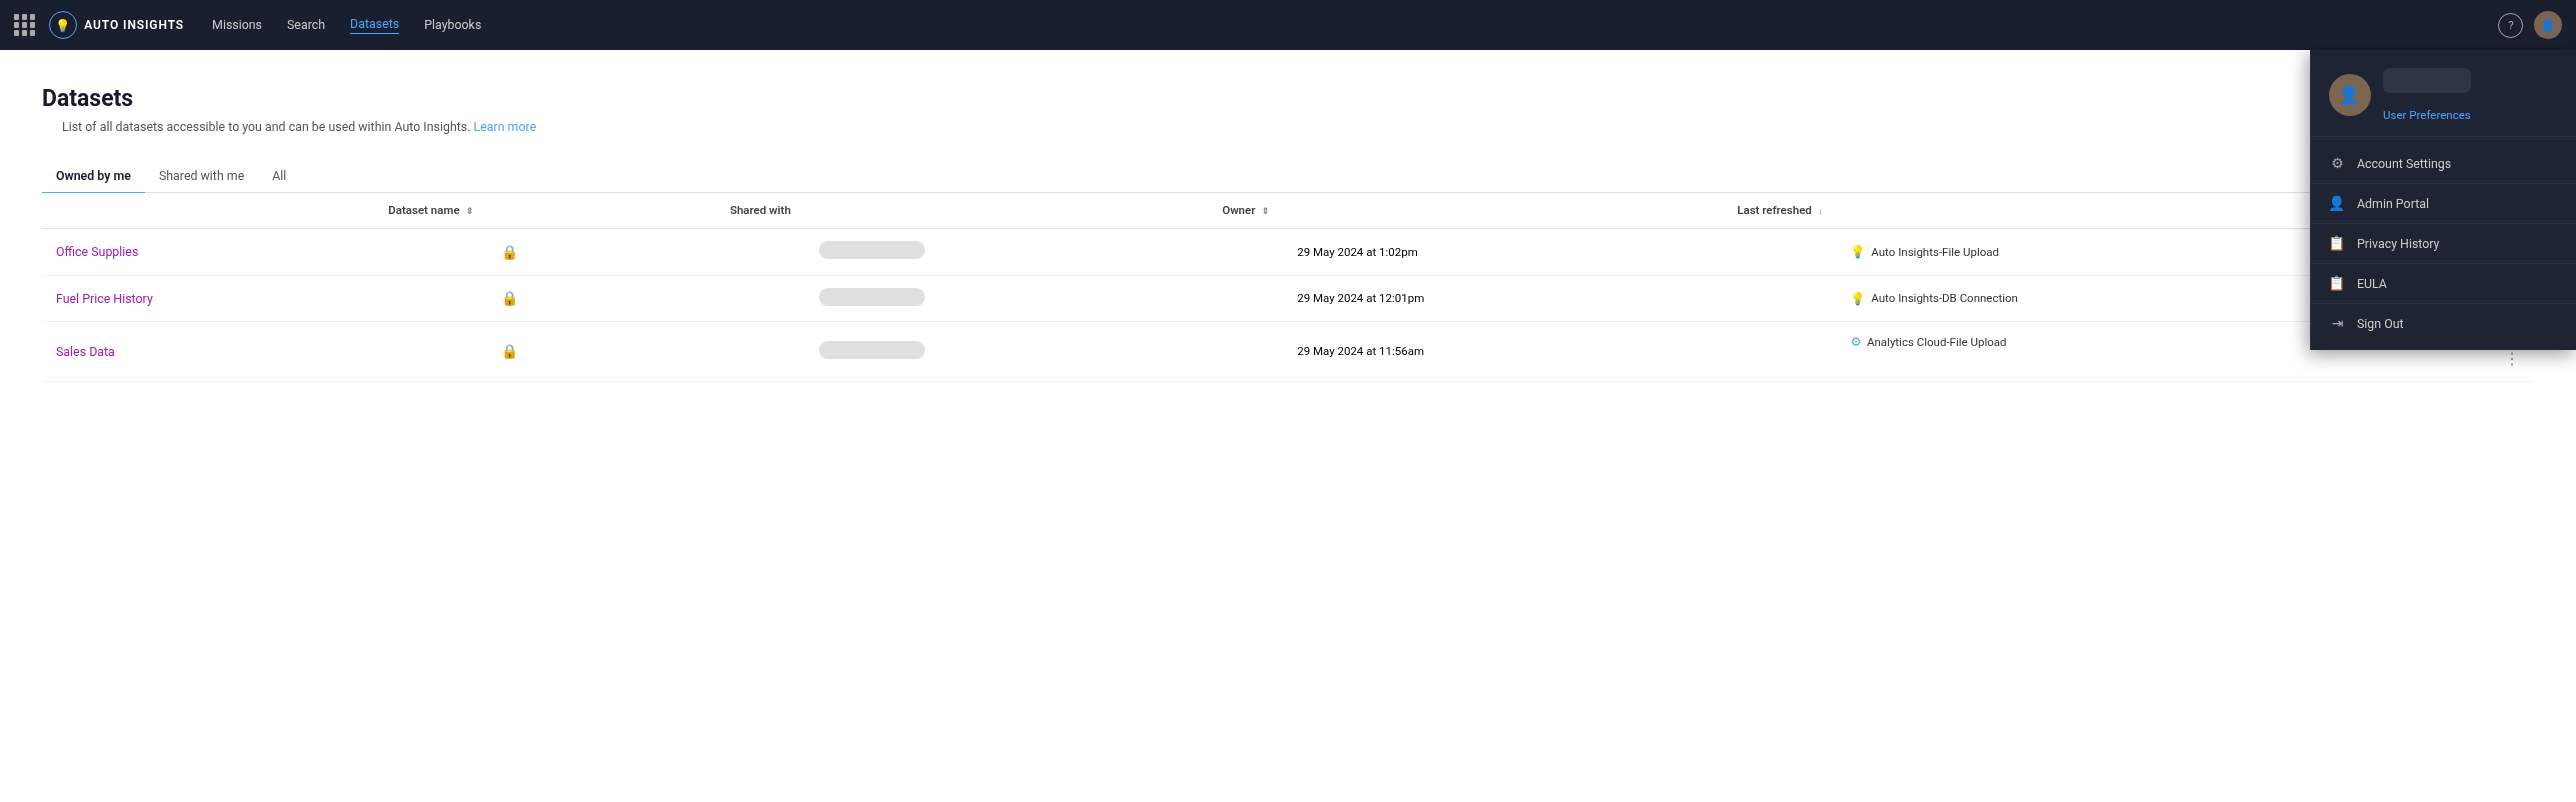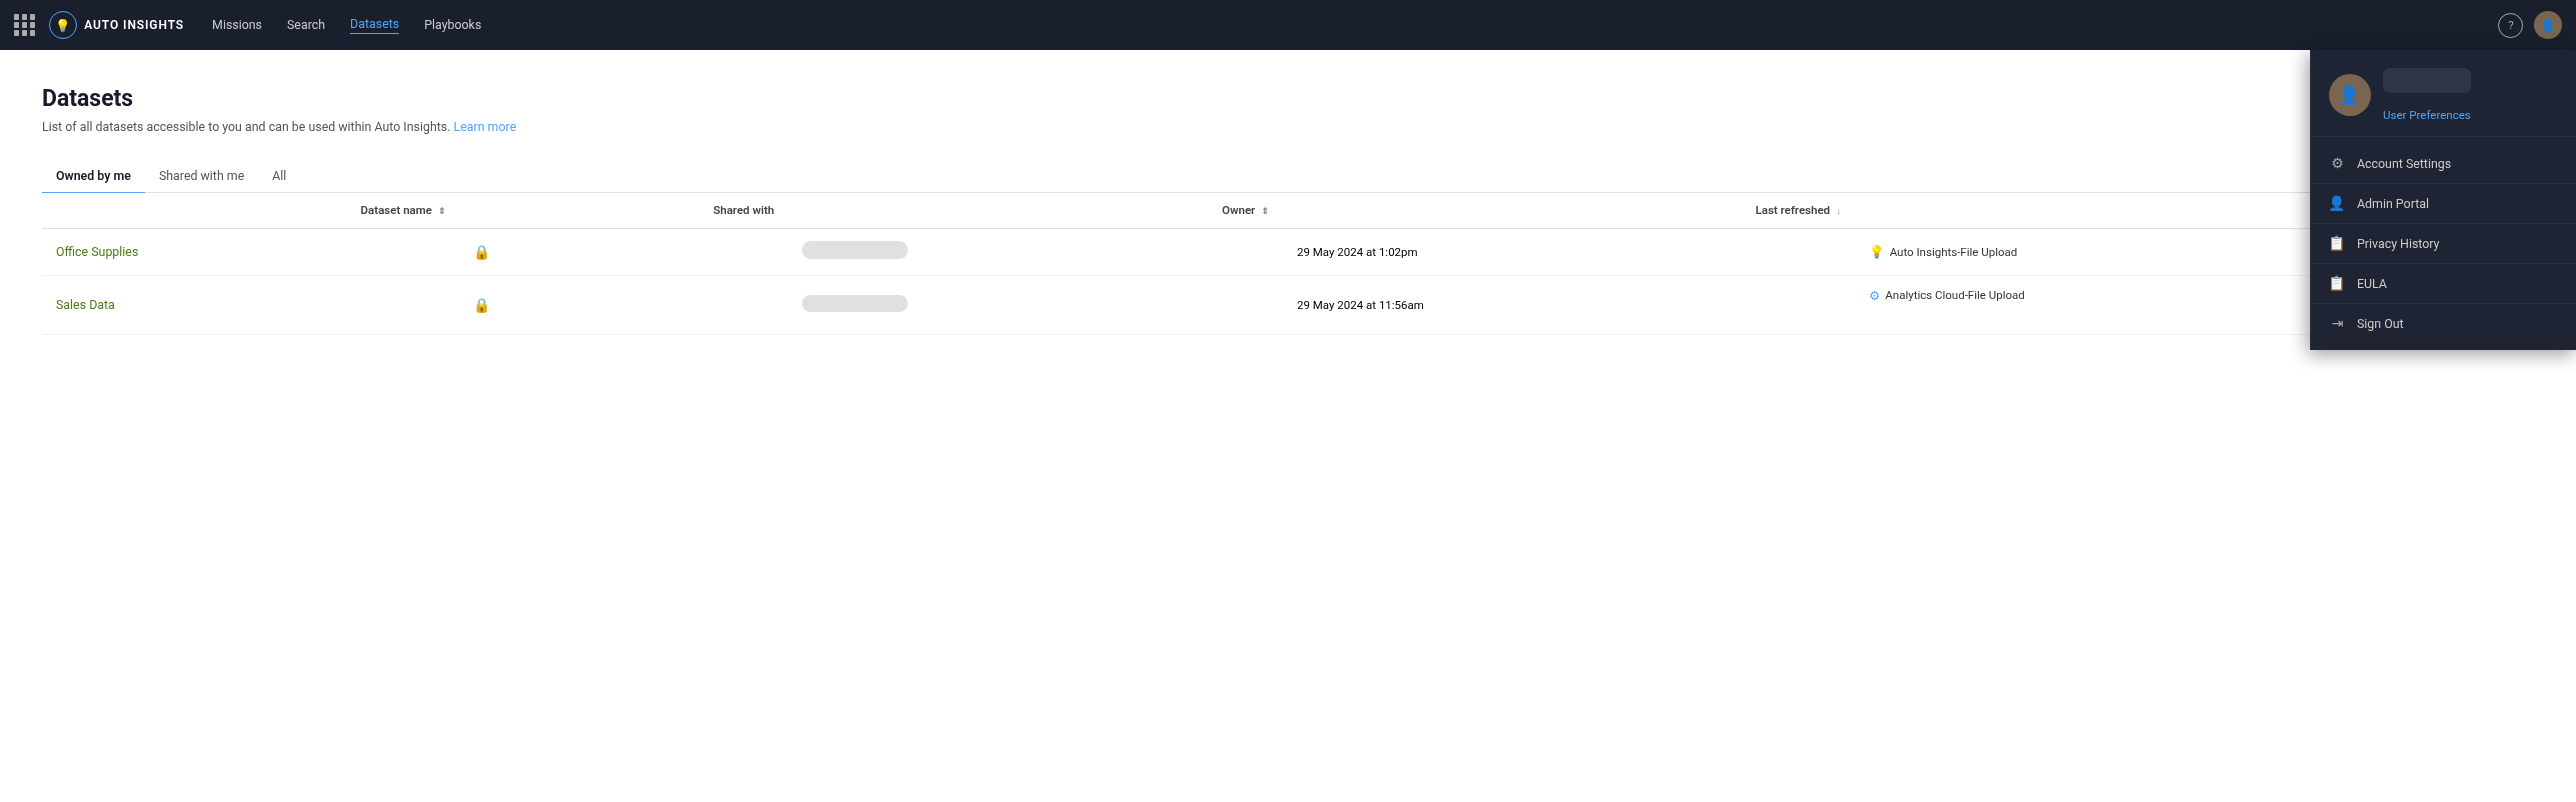--- a/index.html
+++ b/index.html
@@ -92,20 +92,21 @@
     .page-title {
       font-size: 23px;
       font-weight: 700;
       color: #1a1a2e;
       margin-bottom: 7px;
     }
     .page-desc {
       font-size: 12.4px;
       color: #555;
       margin-bottom: 25px;
+      margin-left: 20px;
     }
     .page-desc a {
       color: #4da6ff;
       text-decoration: none;
     }
 
     
     .tabs {
       display: flex;
       gap: 0;
@@ -161,21 +162,21 @@
       margin-left: 3.5px;
       font-size: 8.9px;
       color: #888;
     }
     .dataset-table td {
       padding: 12.4px 14px;
       border-bottom: 0.9px solid #f0f0f0;
       vertical-align: middle;
     }
     .dataset-link {
-      color: #4d7c0f;
+      color: #a21caf;
       cursor: pointer;
       text-decoration: none;
       font-size: 12.4px;
     }
     .lock-icon {
       color: #888;
       font-size: 14px;
     }
     .owner-placeholder {
       width: 106px;
@@ -345,20 +346,32 @@
         <td><span class="owner-placeholder"></span></td>
         <td>29 May 2024 at 1:02pm</td>
         <td>
           <div class="source-cell">
             <span class="source-icon">💡</span>
             <span>Auto Insights-File Upload</span>
           </div>
         </td>
       </tr>
       <tr>
+        <td><a class="dataset-link">Fuel Price History</a></td>
+        <td><span class="lock-icon">🔒</span></td>
+        <td><span class="owner-placeholder"></span></td>
+        <td>29 May 2024 at 12:01pm</td>
+        <td>
+          <div class="source-cell">
+            <span class="source-icon">💡</span>
+            <span>Auto Insights-DB Connection</span>
+          </div>
+        </td>
+      </tr>
+      <tr>
         <td><a class="dataset-link">Sales Data</a></td>
         <td><span class="lock-icon">🔒</span></td>
         <td><span class="owner-placeholder"></span></td>
         <td>29 May 2024 at 11:56am</td>
         <td>
           <div class="source-cell">
             <span class="source-icon">⚙</span>
             <span>Analytics Cloud-File Upload</span>
           </div>
           <span class="row-menu">⋮</span>

